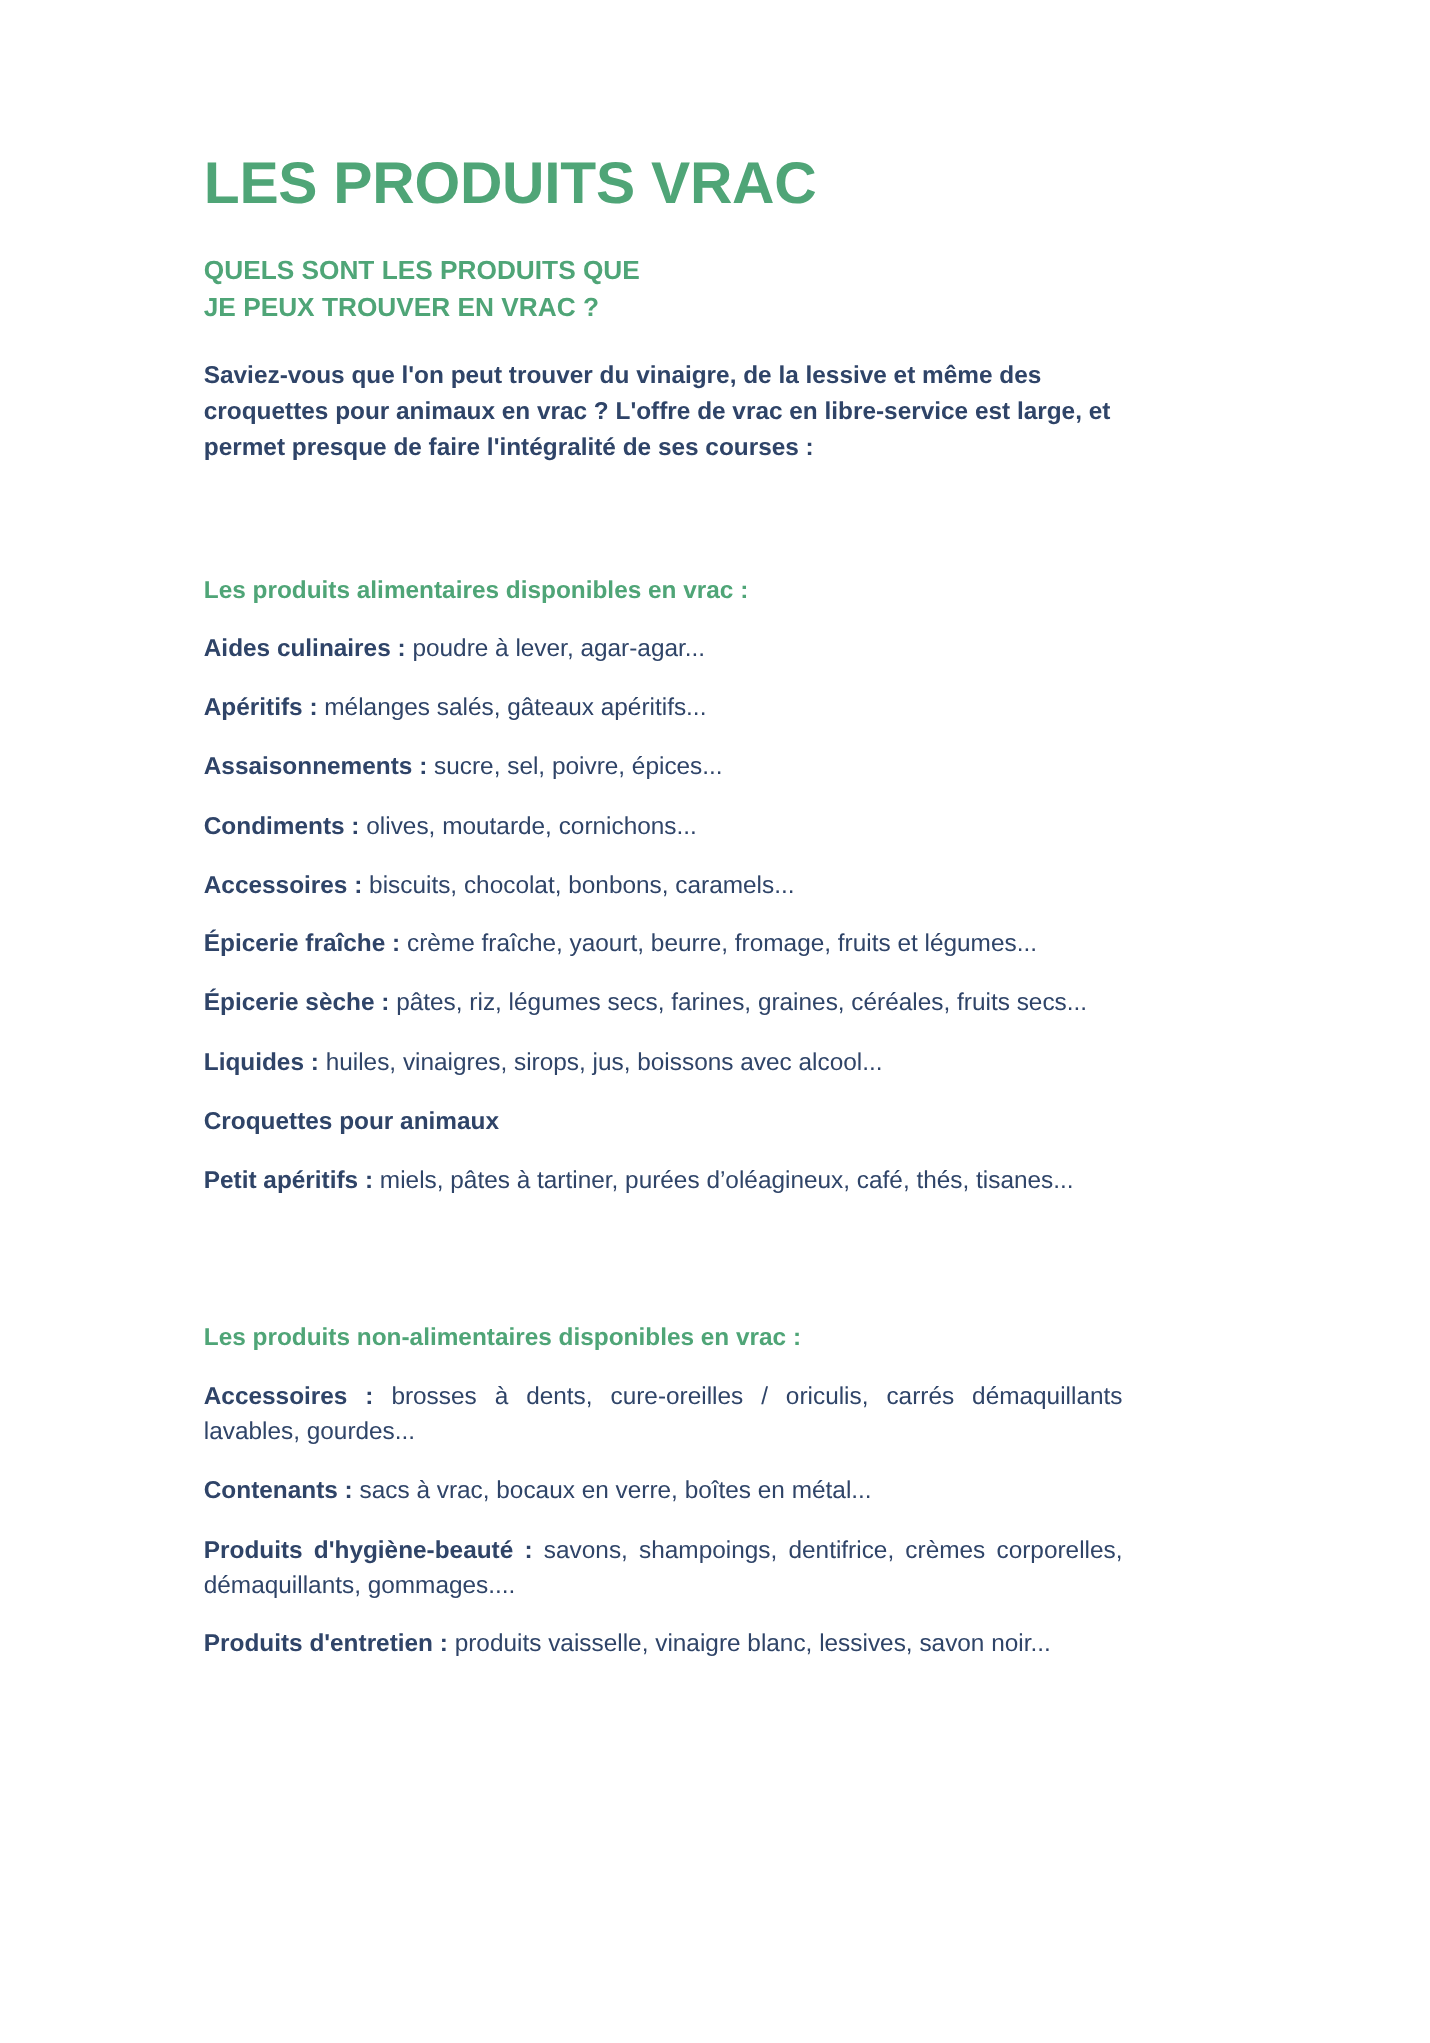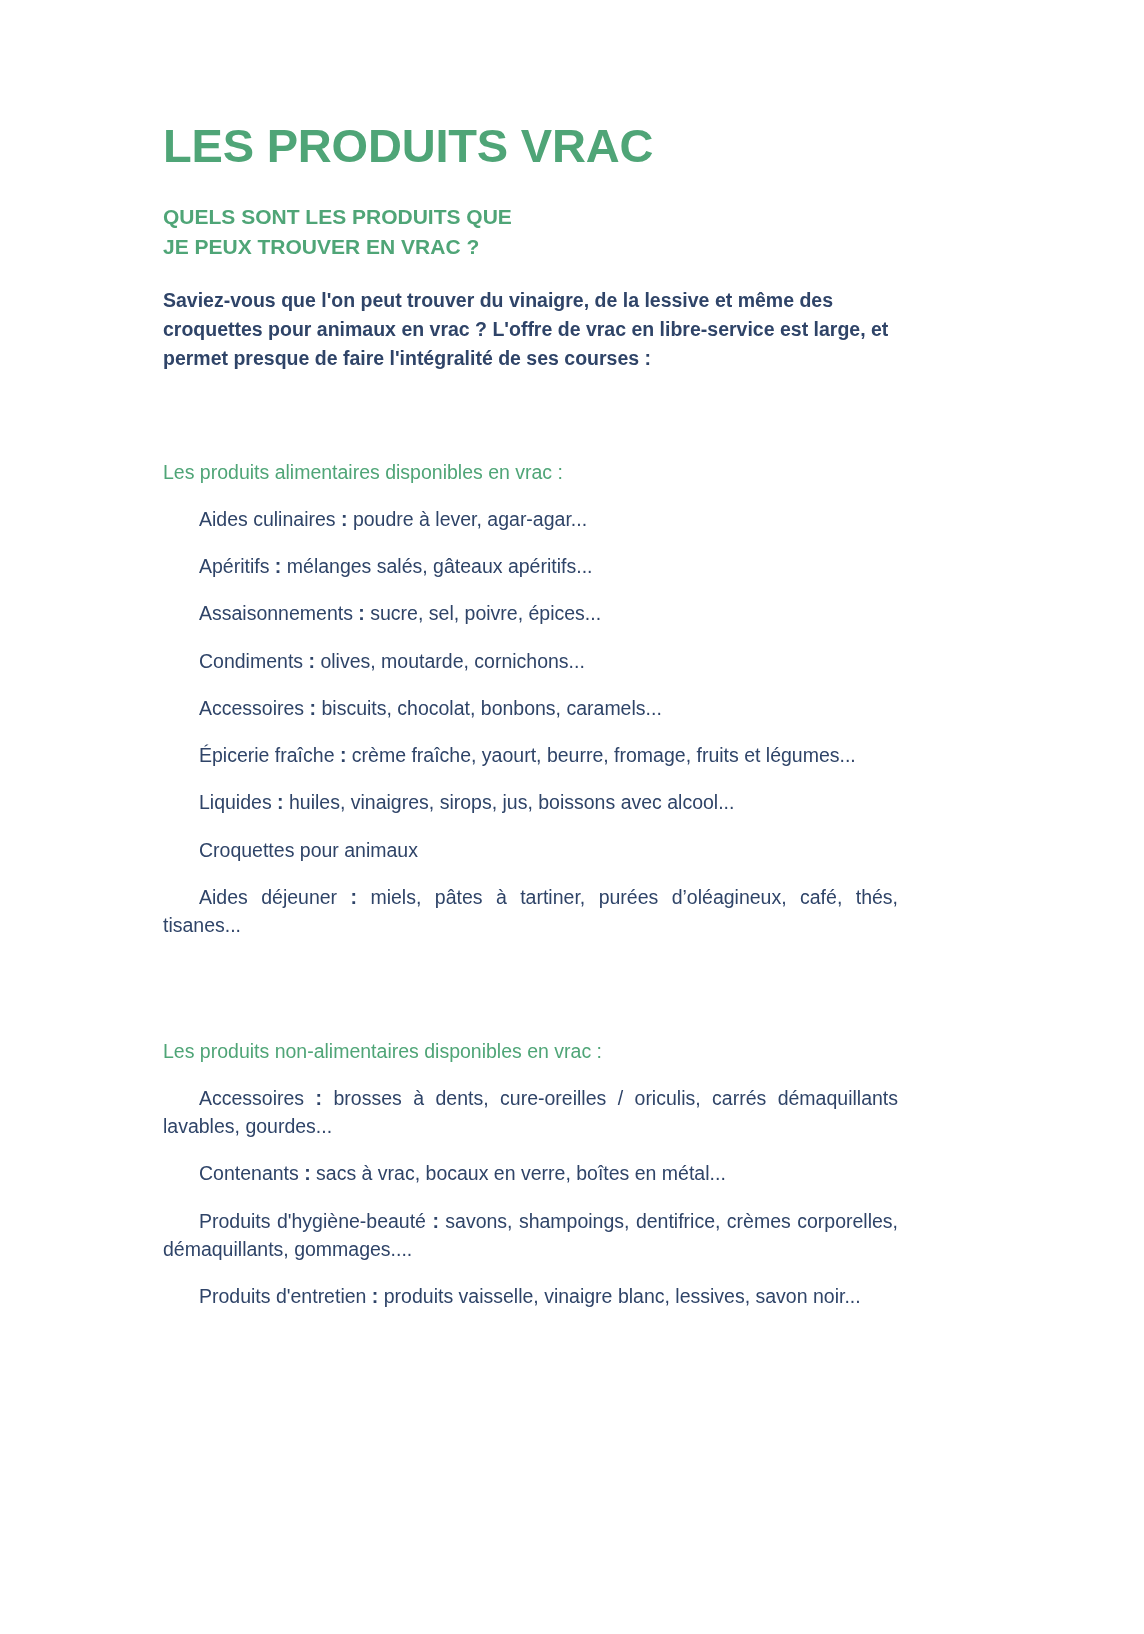--- a/index.html
+++ b/index.html
@@ -54,21 +54,21 @@
     line-height: 1.47;
     margin: 0;
     padding-top: 24px;
     width: 740px;
   }
 
   
   .section-heading {
     color: #4FA577;
     font-size: 19.5px;
-    font-weight: normal;
+    font-weight: bold;
     line-height: 1.3;
     margin: 0;
   }
   .section-1-heading { padding-top: 88px; }
   .section-2-heading { padding-top: 100px; }
 
   
   .item-list {
     list-style: none;
     margin: 0;
@@ -78,22 +78,21 @@
     color: #2F4468;
     font-size: 19.5px;
     line-height: 1.45;
     margin: 0;
     padding-top: 19px;
     text-align: justify;
     text-justify: inter-word;
     width: 735px;
   }
   .item .term {
-    font-weight: normal;
-    margin-left: 36px;
+    font-weight: bold;
   }
   .item .sep {
     font-weight: bold;
   }
   .item .detail {
     font-weight: normal;
   }
   
 
   
@@ -123,23 +122,24 @@
     <p class="intro">Saviez-vous que l'on peut trouver du vinaigre, de la lessive et même des croquettes pour animaux en vrac ? L'offre de vrac en libre-service est large, et permet presque de faire l'intégralité de ses courses :</p>
 
     <h3 class="section-heading section-1-heading">Les produits alimentaires disponibles en vrac :</h3>
     <ul class="item-list">
         <li class="item"><span class="term">Aides culinaires</span><span class="sep"> : </span><span class="detail">poudre à lever, agar-agar...</span></li>
         <li class="item"><span class="term">Apéritifs</span><span class="sep"> : </span><span class="detail">mélanges salés, gâteaux apéritifs...</span></li>
         <li class="item"><span class="term">Assaisonnements</span><span class="sep"> : </span><span class="detail">sucre, sel, poivre, épices...</span></li>
         <li class="item"><span class="term">Condiments</span><span class="sep"> : </span><span class="detail">olives, moutarde, cornichons...</span></li>
         <li class="item"><span class="term">Accessoires</span><span class="sep"> : </span><span class="detail">biscuits, chocolat, bonbons, caramels...</span></li>
         <li class="item"><span class="term">Épicerie fraîche</span><span class="sep"> : </span><span class="detail">crème fraîche, yaourt, beurre, fromage, fruits et légumes...</span></li>
+        <li class="item"><span class="term">Épicerie sèche</span><span class="sep"> : </span><span class="detail">pâtes, riz, légumes secs, farines, graines, céréales, fruits secs...</span></li>
         <li class="item"><span class="term">Liquides</span><span class="sep"> : </span><span class="detail">huiles, vinaigres, sirops, jus, boissons avec alcool...</span></li>
         <li class="item"><span class="term">Croquettes pour animaux</span></li>
-        <li class="item"><span class="term">Aides déjeuner</span><span class="sep"> : </span><span class="detail">miels, pâtes à tartiner, purées d’oléagineux, café, thés, tisanes...</span></li>
+        <li class="item"><span class="term">Petit apéritifs</span><span class="sep"> : </span><span class="detail">miels, pâtes à tartiner, purées d’oléagineux, café, thés, tisanes...</span></li>
       </ul>
 
     <h3 class="section-heading section-2-heading">Les produits non-alimentaires disponibles en vrac :</h3>
     <ul class="item-list">
         <li class="item"><span class="term">Accessoires</span><span class="sep"> : </span><span class="detail">brosses à dents, cure-oreilles / oriculis, carrés démaquillants lavables, gourdes...</span></li>
         <li class="item"><span class="term">Contenants</span><span class="sep"> : </span><span class="detail">sacs à vrac, bocaux en verre, boîtes en métal...</span></li>
         <li class="item"><span class="term">Produits d'hygiène-beauté</span><span class="sep"> : </span><span class="detail">savons, shampoings, dentifrice, crèmes corporelles, démaquillants, gommages....</span></li>
         <li class="item"><span class="term">Produits d'entretien</span><span class="sep"> : </span><span class="detail">produits vaisselle, vinaigre blanc, lessives, savon noir...</span></li>
       </ul>
 

